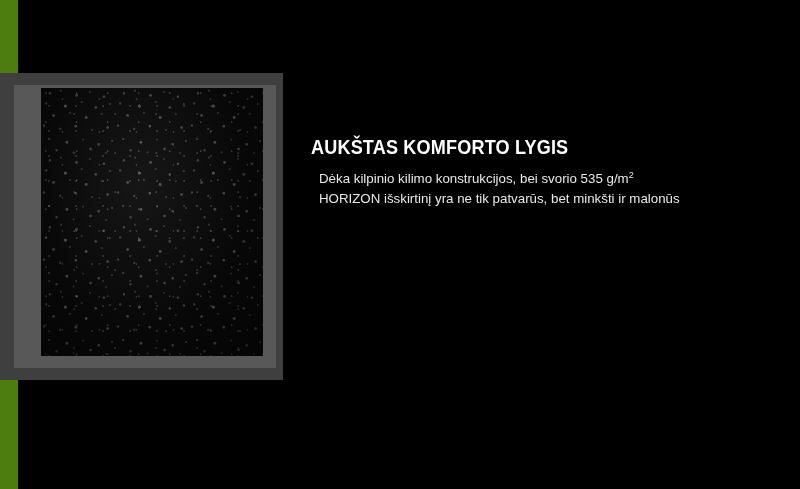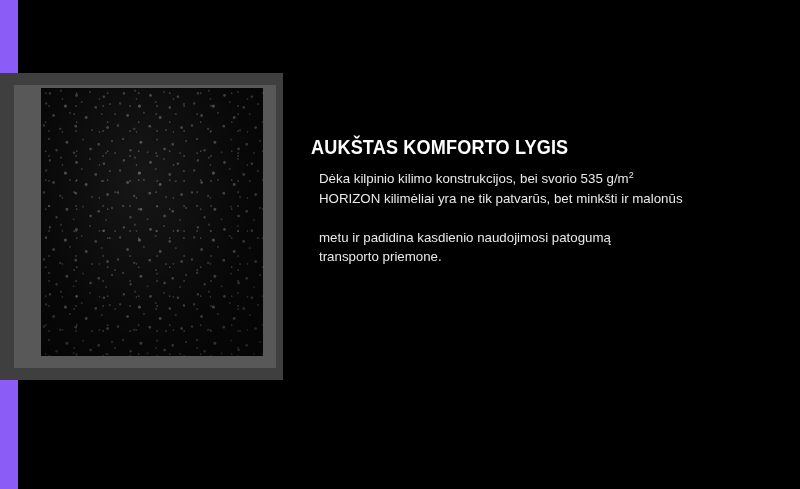--- a/index.html
+++ b/index.html
@@ -4,21 +4,21 @@
 <style>
   html, body {
     margin: 0;
     padding: 0;
     background: #ffffff;
   }
   #page {
     position: relative;
     width: 800px;
     height: 489px;
-    background: #8b5cf6;
+    background: #4d7c0f;
     overflow: hidden;
     font-family: "Liberation Sans", sans-serif;
     text-decoration: underline;
   }
   
   .slide-bg {
     position: absolute;
     left: 18px;
     top: 0px;
     width: 782px;
@@ -153,20 +153,19 @@
   <div class="photo">
     <div class="grain"></div>
     <div class="grain2"></div>
     <div class="vignette"></div>
   </div>
 
   <div class="text-block">
     <h1 class="heading">AUKŠTAS KOMFORTO LYGIS</h1>
     <p class="body-copy">
       <span>Dėka kilpinio kilimo konstrukcijos, bei svorio 535 g/m</span><sup>2</sup><br>
-      <span>HORIZON kilimėliai yra ne tik patvarūs, bet minkšti ir malonūs</span><br>
+      <span>HORIZON išskirtinį yra ne tik patvarūs, bet minkšti ir malonūs</span><br>
       <br>
-      <span>metu ir padidina kasdienio naudojimosi patogumą</span><br>
-      <span>transporto priemone.</span>
+      <br>
     </p>
   </div>
 
 </div>
 
 </body></html>

